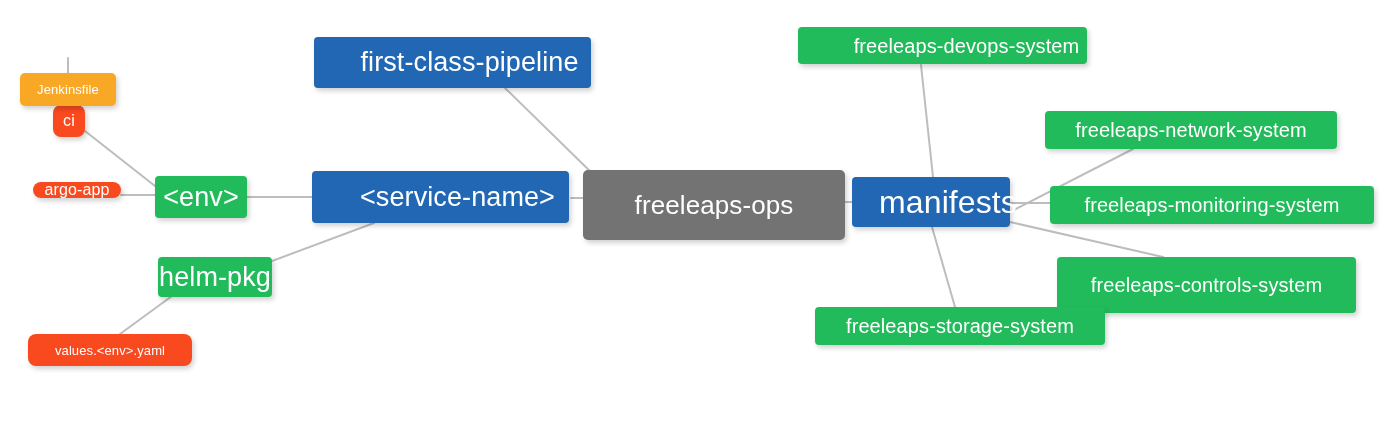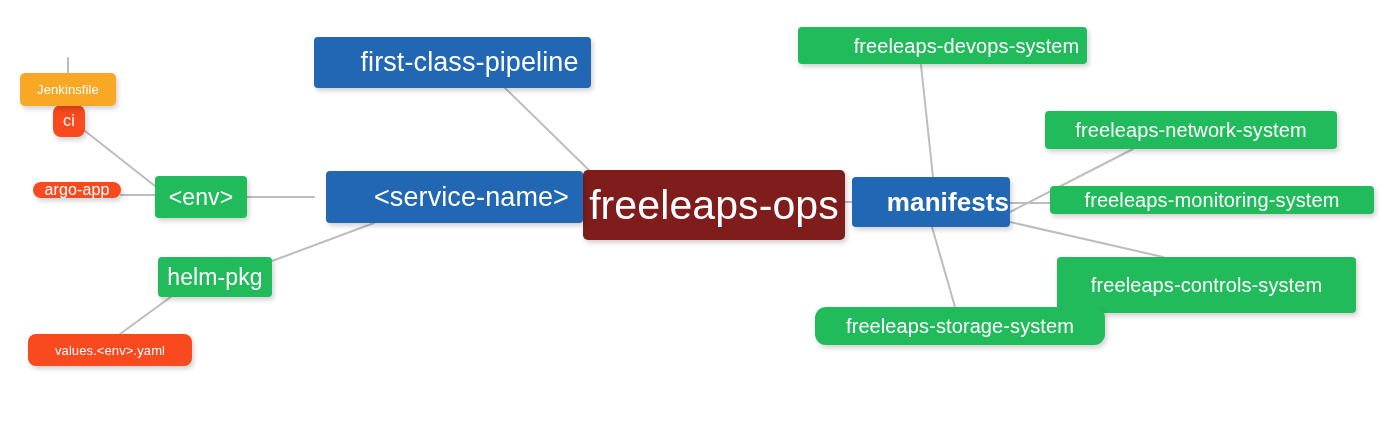--- a/index.html
+++ b/index.html
@@ -32,36 +32,35 @@
     justify-content: center;
     box-sizing: border-box;
     color: #ffffff;
     white-space: nowrap;
     border-radius: 4px;
     box-shadow: 2px 3px 5px rgba(0,0,0,0.18);
     line-height: 1;
     letter-spacing: 0.1px;
   }
   .lvl-root {
-    background: #7f1d1d;
-    font-size: 41px;
+    background: #737373;
+    font-size: 26px;
     border-radius: 5px;
   }
   .lvl-1 {
     background: #2167b4;
     font-size: 27px;
     padding-left: 34px;
   }
   .lvl-1.small {
-    font-size: 26px;
-    font-weight: bold;
+    font-size: 32px;
   }
   .lvl-2 {
     background: #22bb5b;
-    font-size: 23px;
+    font-size: 27px;
   }
   .lvl-2.tiny {
     font-size: 20px;
   }
   .lvl-3 {
     background: #f8491f;
     font-size: 16px;
     border-radius: 8px;
   }
   .lvl-3.xs {
@@ -88,28 +87,28 @@
       <line x1="68" y1="105" x2="68" y2="58" stroke="#bdbdbd" stroke-width="2" stroke-linecap="round"></line>
       <line x1="172" y1="296" x2="120" y2="334" stroke="#bdbdbd" stroke-width="2" stroke-linecap="round"></line>
       <line x1="933" y1="177" x2="921" y2="65" stroke="#bdbdbd" stroke-width="2" stroke-linecap="round"></line>
       <line x1="1010" y1="212" x2="1133" y2="149" stroke="#bdbdbd" stroke-width="2" stroke-linecap="round"></line>
       <line x1="1010" y1="203" x2="1050" y2="203" stroke="#bdbdbd" stroke-width="2" stroke-linecap="round"></line>
       <line x1="1010" y1="222" x2="1163" y2="257" stroke="#bdbdbd" stroke-width="2" stroke-linecap="round"></line>
       <line x1="932" y1="227" x2="955" y2="307" stroke="#bdbdbd" stroke-width="2" stroke-linecap="round"></line>
     </svg>
   <div id="node-layer">
       <div class="node lvl-root" style="left: 583px; top: 170px; width: 262px; height: 70px;">freeleaps-ops</div>
-      <div class="node lvl-1" style="left: 326px; top: 171px; width: 257px; height: 52px;">&lt;service-name&gt;</div>
+      <div class="node lvl-1" style="left: 312px; top: 171px; width: 257px; height: 52px;">&lt;service-name&gt;</div>
       <div class="node lvl-1" style="left: 314px; top: 37px; width: 277px; height: 51px;">first-class-pipeline</div>
       <div class="node lvl-1 small" style="left: 852px; top: 177px; width: 158px; height: 50px;">manifests</div>
       <div class="node lvl-2" style="left: 155px; top: 176px; width: 92px; height: 42px;">&lt;env&gt;</div>
       <div class="node lvl-2" style="left: 158px; top: 257px; width: 114px; height: 40px;">helm-pkg</div>
       <div class="node lvl-2 tiny" style="left: 798px; top: 27px; width: 289px; height: 37px; padding-left: 48px;">freeleaps-devops-system</div>
       <div class="node lvl-2 tiny" style="left: 1045px; top: 111px; width: 292px; height: 38px;">freeleaps-network-system</div>
-      <div class="node lvl-2 tiny" style="left: 1050px; top: 186px; width: 324px; height: 28px;">freeleaps-monitoring-system</div>
+      <div class="node lvl-2 tiny" style="left: 1050px; top: 186px; width: 324px; height: 38px;">freeleaps-monitoring-system</div>
       <div class="node lvl-2 tiny" style="left: 1057px; top: 257px; width: 299px; height: 56px;">freeleaps-controls-system</div>
-      <div class="node lvl-2 tiny" style="left: 815px; top: 307px; width: 290px; height: 38px; border-radius: 11px;">freeleaps-storage-system</div>
+      <div class="node lvl-2 tiny" style="left: 815px; top: 307px; width: 290px; height: 38px;">freeleaps-storage-system</div>
       <div class="node lvl-3" style="left: 53px; top: 105px; width: 32px; height: 32px;">ci</div>
       <div class="node lvl-3" style="left: 33px; top: 182px; width: 88px; height: 16px;">argo-app</div>
       <div class="node lvl-3 xs" style="left: 28px; top: 334px; width: 164px; height: 32px;">values.&lt;env&gt;.yaml</div>
       <div class="node lvl-4" style="left: 20px; top: 25px; width: 96px; height: 33px; margin-top: 48px;">Jenkinsfile</div>
     </div>
 </div>
 
 </body></html>

